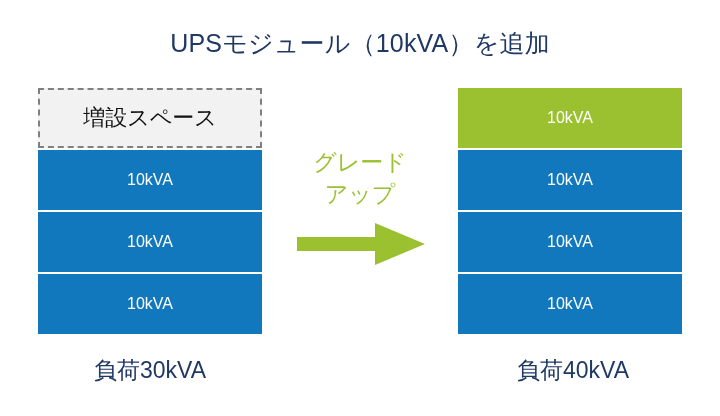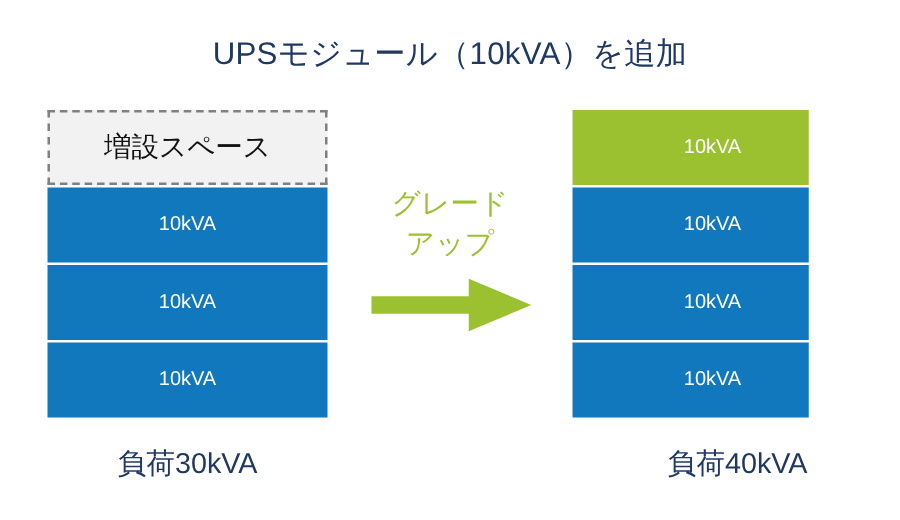--- a/index.html
+++ b/index.html
@@ -6,21 +6,21 @@
   html, body {
     margin: 0;
     padding: 0;
     background: #ffffff;
   }
   body {
     font-family: "Liberation Sans", "DejaVu Sans", sans-serif;
   }
   #slide {
     position: relative;
-    width: 647px;
+    width: 720px;
     height: 416px;
     background: #ffffff;
     overflow: hidden;
   }
 
   
   .slide-title {
     position: absolute;
     left: 0;
     top: 26px;
@@ -103,21 +103,21 @@
     position: absolute;
     top: 355px;
     width: 224px;
     text-align: center;
     font-size: 23px;
     line-height: 30px;
     color: #1F3864;
     white-space: nowrap;
   }
   .load-left  { left: 38px; }
-  .load-right { left: 478px; }
+  .load-right { left: 461px; }
 </style>
 </head>
 <body>
 
 <div id="slide">
 
   <div class="slide-title">UPSモジュール（10kVA）を追加</div>
 
   <div class="stack stack-left">
     <div class="module spare row0">

